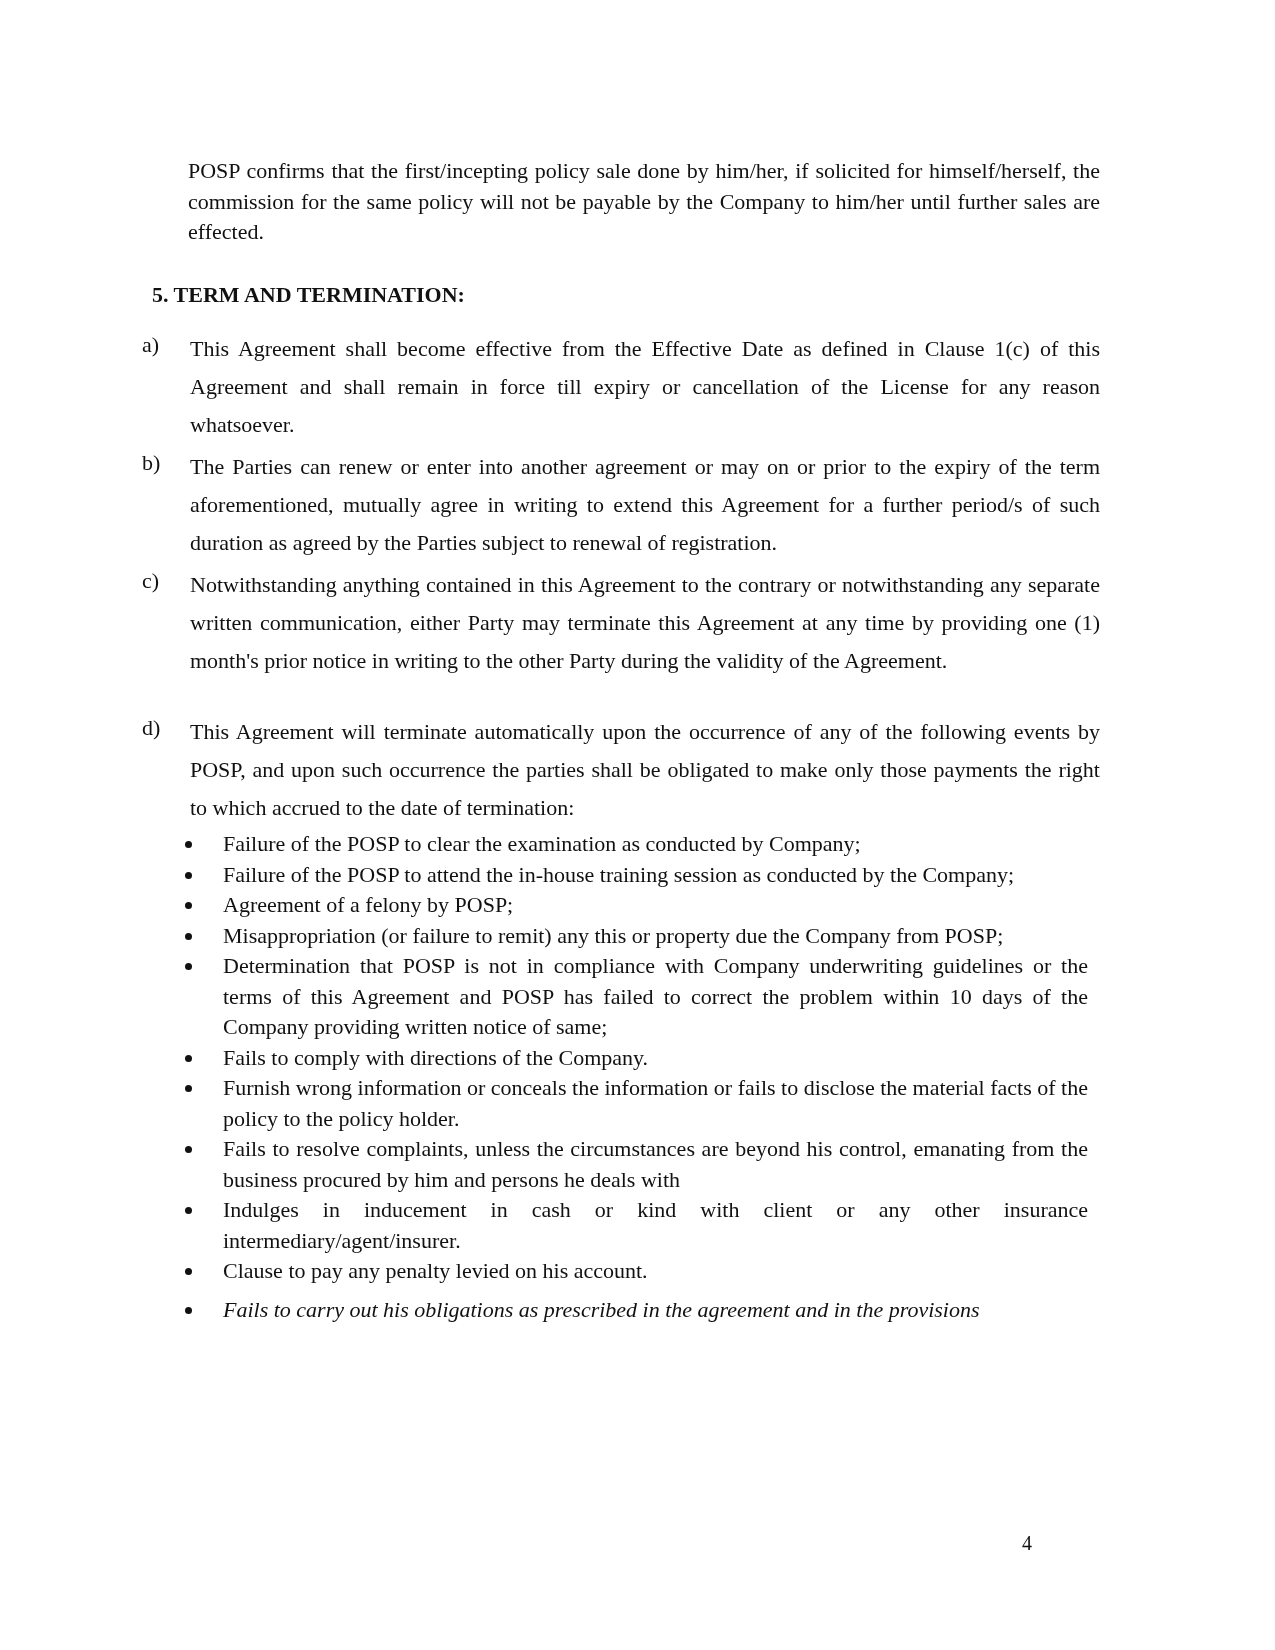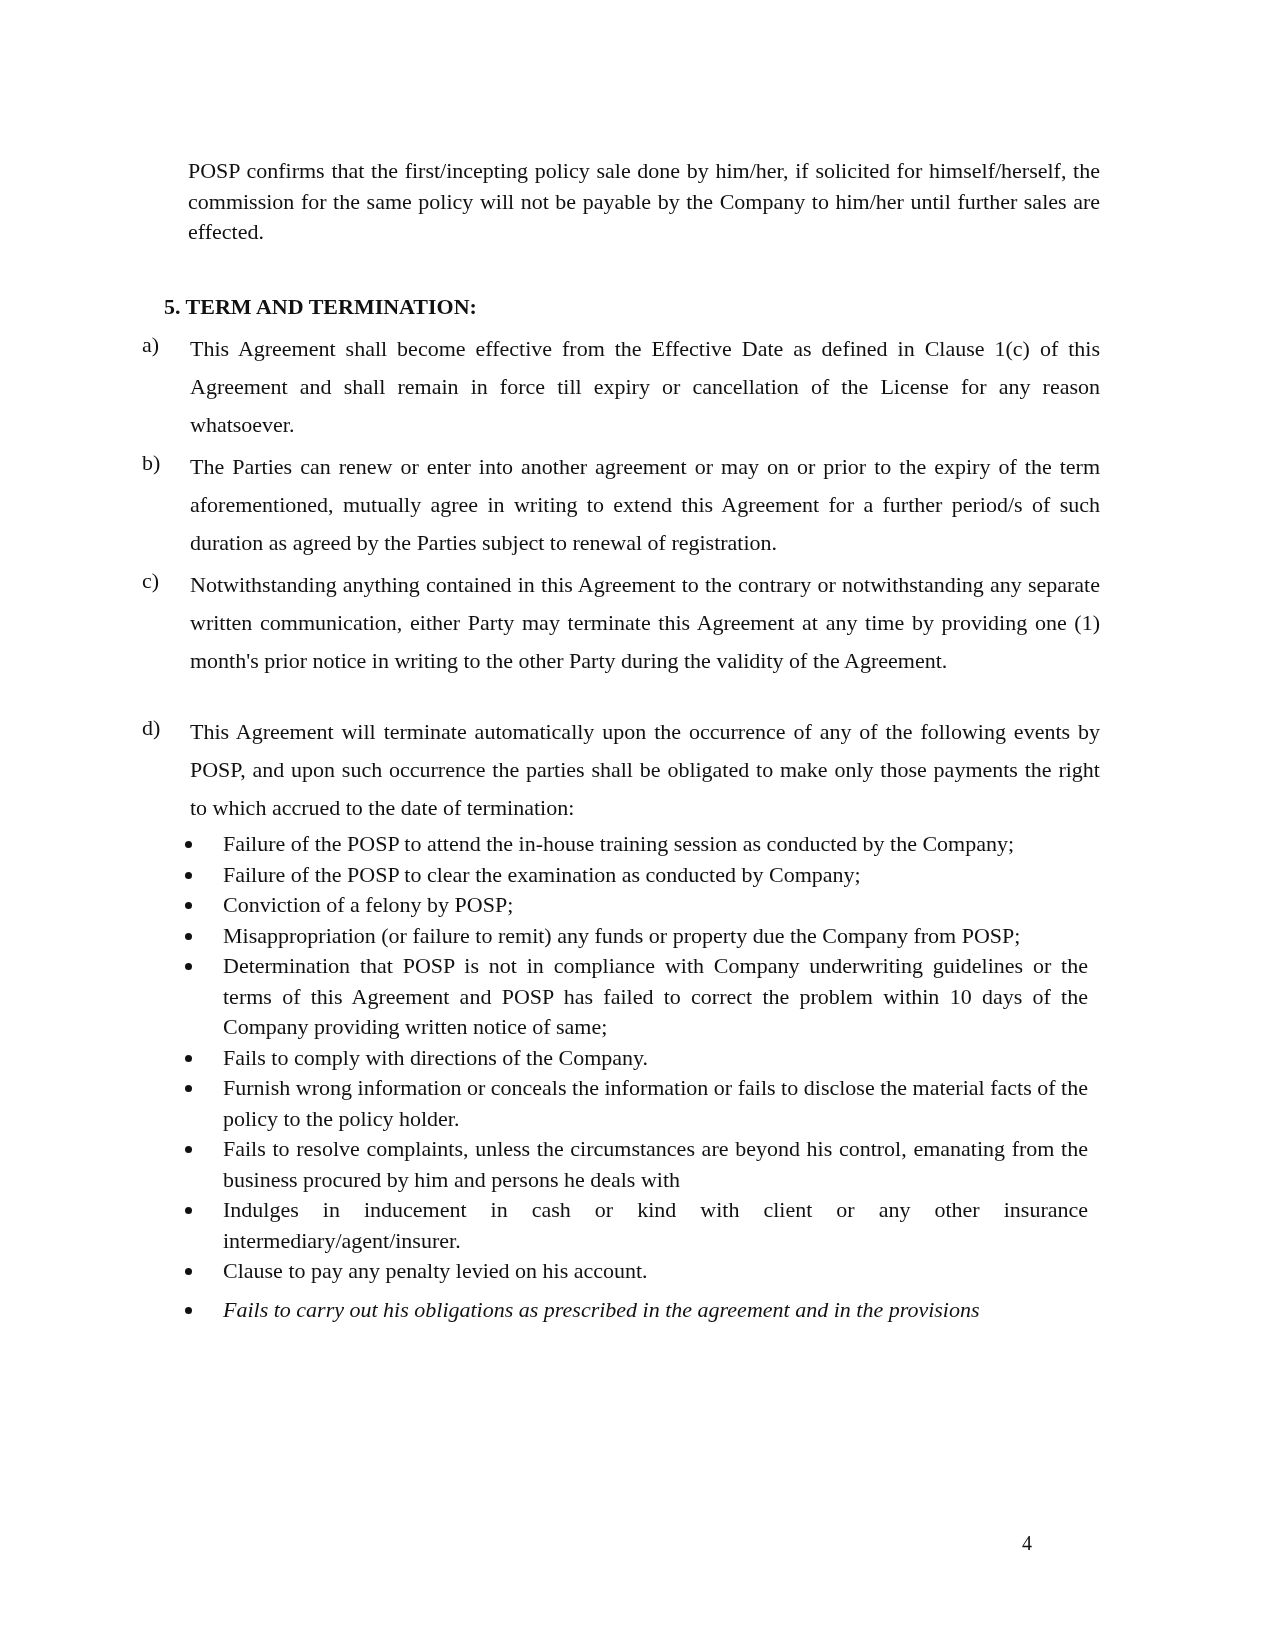--- a/index.html
+++ b/index.html
@@ -33,21 +33,21 @@
       left: 188px;
       top: 156px;
       width: 912px;
     }
     .heading {
       position: absolute;
       left: 148px;
       top: 278px;
       font-weight: bold;
       font-size: 22px;
-      margin: 16px;
+      margin: 4px;
     }
     .clause {
       position: absolute;
       left: 142px;
       width: 958px;
     }
     .clause .label {
       position: absolute;
       left: 0;
       top: 0;
@@ -116,24 +116,24 @@
     <span class="label">c)</span>
     <div class="text">Notwithstanding anything contained in this Agreement to the contrary or notwithstanding any separate written communication, either Party may terminate this Agreement at any time by providing one (1) month's prior notice in writing to the other Party during the validity of the Agreement.</div>
   </div>
 
   <div class="clause" style="top:713px;">
     <span class="label">d)</span>
     <div class="text">This Agreement will terminate automatically upon the occurrence of any of the following events by POSP, and upon such occurrence the parties shall be obligated to make only those payments the right to which accrued to the date of termination:</div>
   </div>
 
   <ul class="bullets" style="top:829px;">
+    <li><span class="dot"></span><span>Failure of the POSP to clear the examination as conducted by Company;</span></li>
     <li><span class="dot"></span><span>Failure of the POSP to attend the in-house training session as conducted by the Company;</span></li>
-    <li><span class="dot"></span><span>Failure of the POSP to clear the examination as conducted by Company;</span></li>
-    <li><span class="dot"></span><span>Conviction of a felony by POSP;</span></li>
-    <li><span class="dot"></span><span>Misappropriation (or failure to remit) any funds or property due the Company from POSP;</span></li>
+    <li><span class="dot"></span><span>Agreement of a felony by POSP;</span></li>
+    <li><span class="dot"></span><span>Misappropriation (or failure to remit) any this or property due the Company from POSP;</span></li>
     <li><span class="dot"></span><span>Determination that POSP is not in compliance with Company underwriting guidelines or the terms of this Agreement and POSP has failed to correct the problem within 10 days of the Company providing written notice of same;</span></li>
     <li><span class="dot"></span><span>Fails to comply with directions of the Company.</span></li>
     <li><span class="dot"></span><span>Furnish wrong information or conceals the information or fails to disclose the material facts of the policy to the policy holder.</span></li>
     <li><span class="dot"></span><span>Fails to resolve complaints, unless the circumstances are beyond his control, emanating from the business procured by him and persons he deals with</span></li>
     <li><span class="dot"></span><span>Indulges in inducement in cash or kind with client or any other insurance intermediary/agent/insurer.</span></li>
     <li><span class="dot"></span><span>Clause to pay any penalty levied on his account.</span></li>
     <li class="gap"><span class="dot"></span><span>Fails to carry out his obligations as prescribed in the agreement and in the provisions</span></li>
   </ul>
 
   <div class="page-number">4</div>

